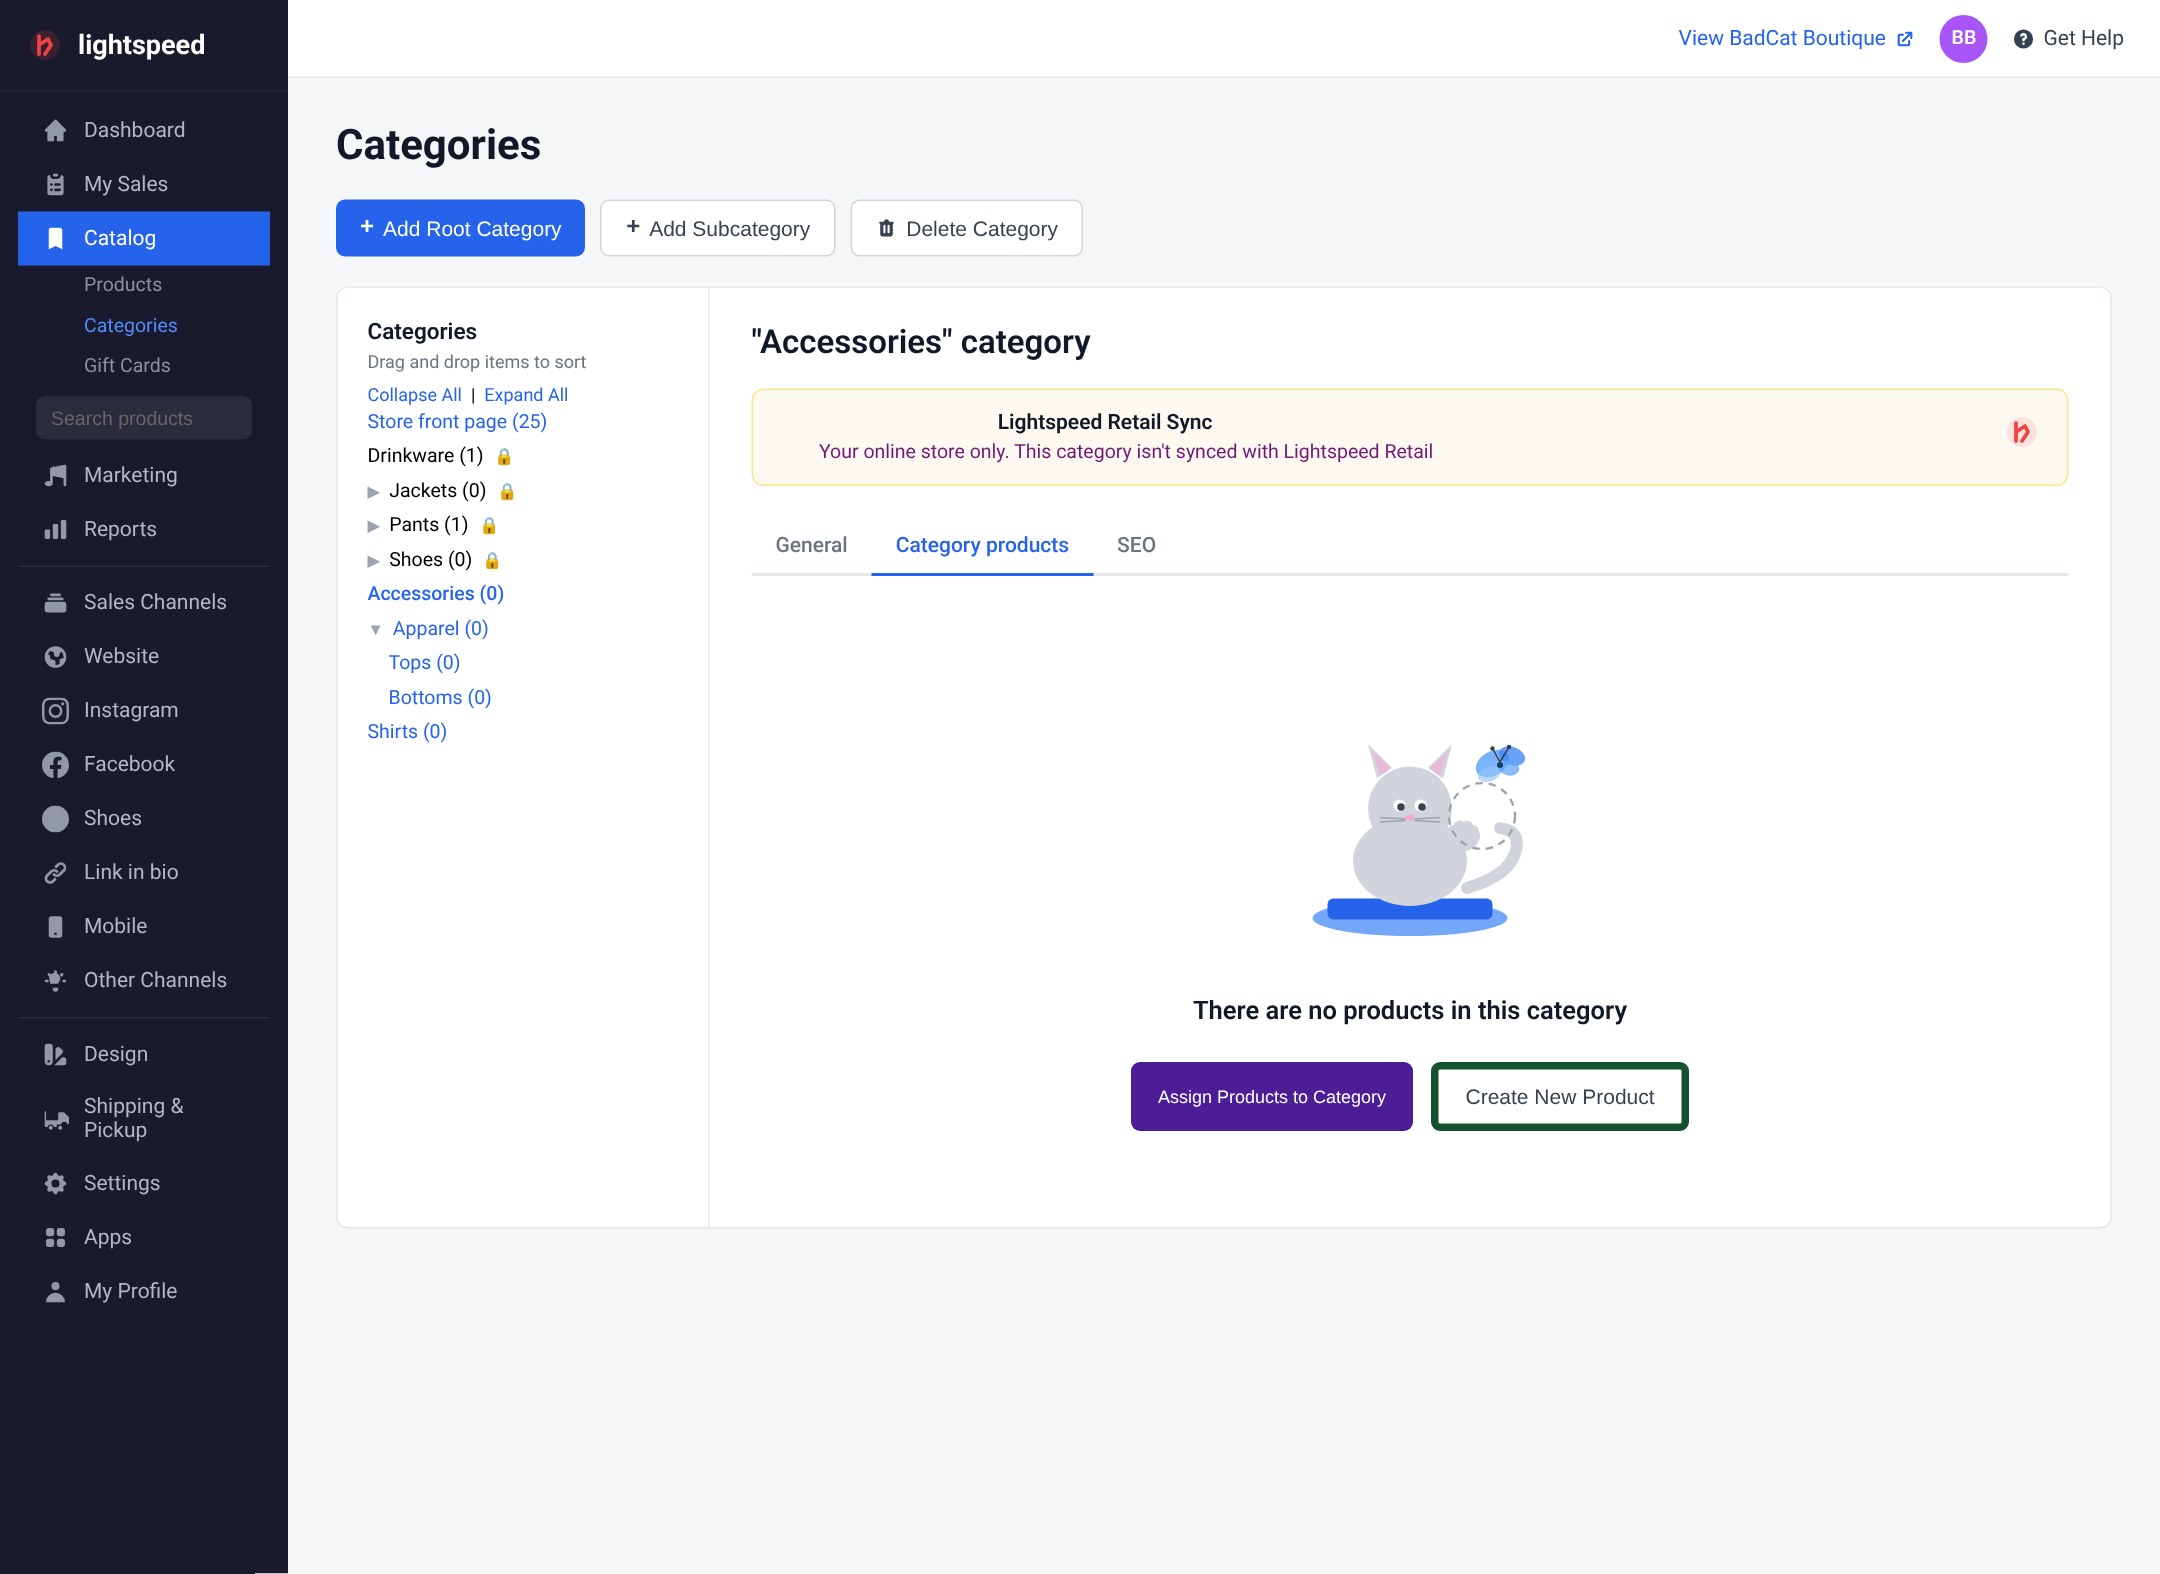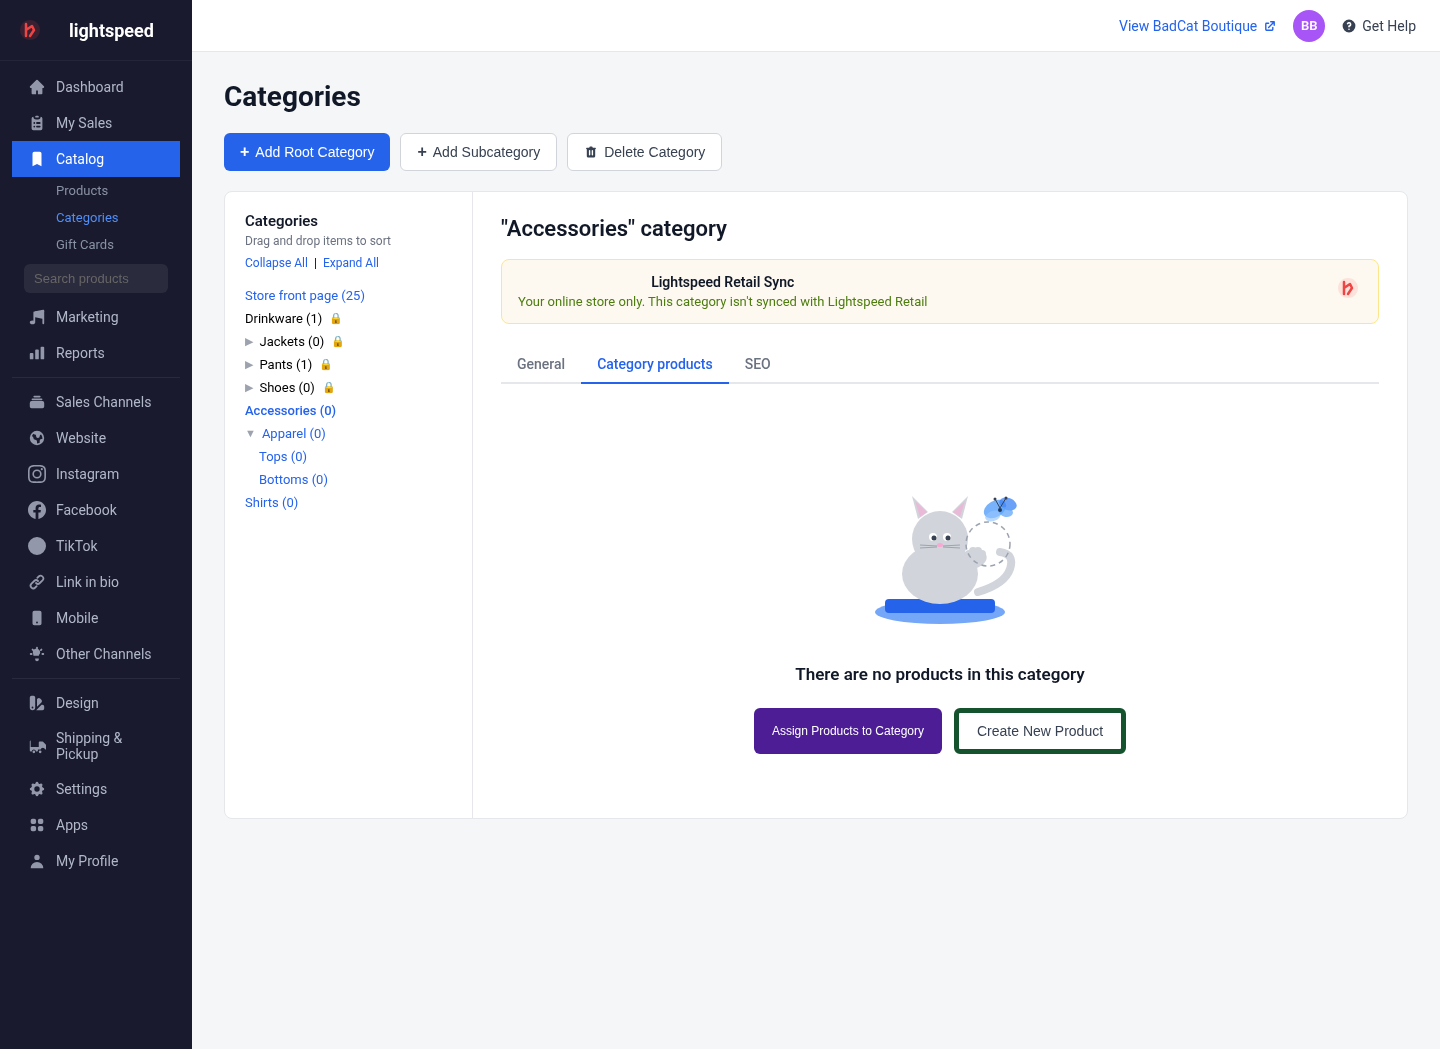--- a/index.html
+++ b/index.html
@@ -14,21 +14,21 @@
       display: flex;
       flex-direction: column;
       height: 100vh;
       overflow-y: auto;
       flex-shrink: 0;
     }
     .sidebar-logo {
       display: flex;
       align-items: center;
       padding: 16px 16px;
-      gap: 25px;
+      gap: 8px;
       color: white;
       font-size: 18px;
       font-weight: 700;
       border-bottom: 1px solid rgba(255,255,255,0.05);
     }
     .logo-icon {
       width: 28px;
       height: 28px;
     }
     .sidebar-nav { flex: 1; padding: 8px 12px; }
@@ -187,21 +187,20 @@
     }
     .cat-tree-hint {
       font-size: 12px;
       color: #6b7280;
       margin-bottom: 8px;
     }
     .cat-tree-actions {
       display: flex;
       gap: 6px;
       font-size: 12px;
-      margin-bottom: 14px;
     }
     .cat-tree-actions a {
       color: #2563eb;
       cursor: pointer;
       text-decoration: none;
     }
     .cat-tree-item {
       font-size: 13px;
       padding: 4px 0;
       cursor: pointer;
@@ -241,21 +240,22 @@
     }
     .sync-card-text { }
     .sync-card-title {
       font-size: 14px;
       font-weight: 600;
       color: #111827;
       margin-bottom: 4px;
     }
     .sync-card-desc {
       font-size: 13px;
-      color: #4d7c0f;
+      color: #701a75;
+      margin-left: 28px;
     }
     .sync-card-icon {
       font-size: 22px;
       color: #ef4444;
     }
 
     
     .tabs {
       display: flex;
       border-bottom: 2px solid #e5e7eb;
@@ -402,21 +402,21 @@
     <div class="nav-item">
       <svg class="nav-icon" viewBox="0 0 20 20" fill="currentColor">
           <path fill-rule="evenodd" d="M20 10c0-5.523-4.477-10-10-10S0 4.477 0 10c0 4.991 3.657 9.128 8.438 9.878v-6.987h-2.54V10h2.54V7.797c0-2.506 1.492-3.89 3.777-3.89 1.094 0 2.238.195 2.238.195v2.46h-1.26c-1.243 0-1.63.771-1.63 1.562V10h2.773l-.443 2.89h-2.33v6.988C16.343 19.128 20 14.991 20 10z" clip-rule="evenodd"></path>
         </svg>
       <span>Facebook</span>
     </div>
     <div class="nav-item">
       <svg class="nav-icon" viewBox="0 0 20 20" fill="currentColor">
           <path d="M10 0a10 10 0 100 20A10 10 0 0010 0zm4.5 7.5a3.5 3.5 0 01-3.5-3.5V3h-2v9.5a1.5 1.5 0 11-1.5-1.5c.17 0 .33.03.5.07V8.5a4 4 0 104 4V7.6c.64.38 1.38.6 2.17.6h.83V6h-.83a3.5 3.5 0 01-.67-.07v1.57z"></path>
         </svg>
-      <span>TikTok</span>
+      <span>Shoes</span>
     </div>
     <div class="nav-item">
       <svg class="nav-icon" viewBox="0 0 20 20" fill="currentColor">
           <path fill-rule="evenodd" d="M12.586 4.586a2 2 0 112.828 2.828l-3 3a2 2 0 01-2.828 0 1 1 0 00-1.414 1.414 4 4 0 005.656 0l3-3a4 4 0 00-5.656-5.656l-1.5 1.5a1 1 0 101.414 1.414l1.5-1.5zm-5 5a2 2 0 012.828 0 1 1 0 101.414-1.414 4 4 0 00-5.656 0l-3 3a4 4 0 105.656 5.656l1.5-1.5a1 1 0 10-1.414-1.414l-1.5 1.5a2 2 0 11-2.828-2.828l3-3z" clip-rule="evenodd"></path>
         </svg>
       <span>Link in bio</span>
     </div>
     <div class="nav-item">
       <svg class="nav-icon" viewBox="0 0 20 20" fill="currentColor">
           <path fill-rule="evenodd" d="M7 2a2 2 0 00-2 2v12a2 2 0 002 2h6a2 2 0 002-2V4a2 2 0 00-2-2H7zm3 14a1 1 0 100-2 1 1 0 000 2z" clip-rule="evenodd"></path>

